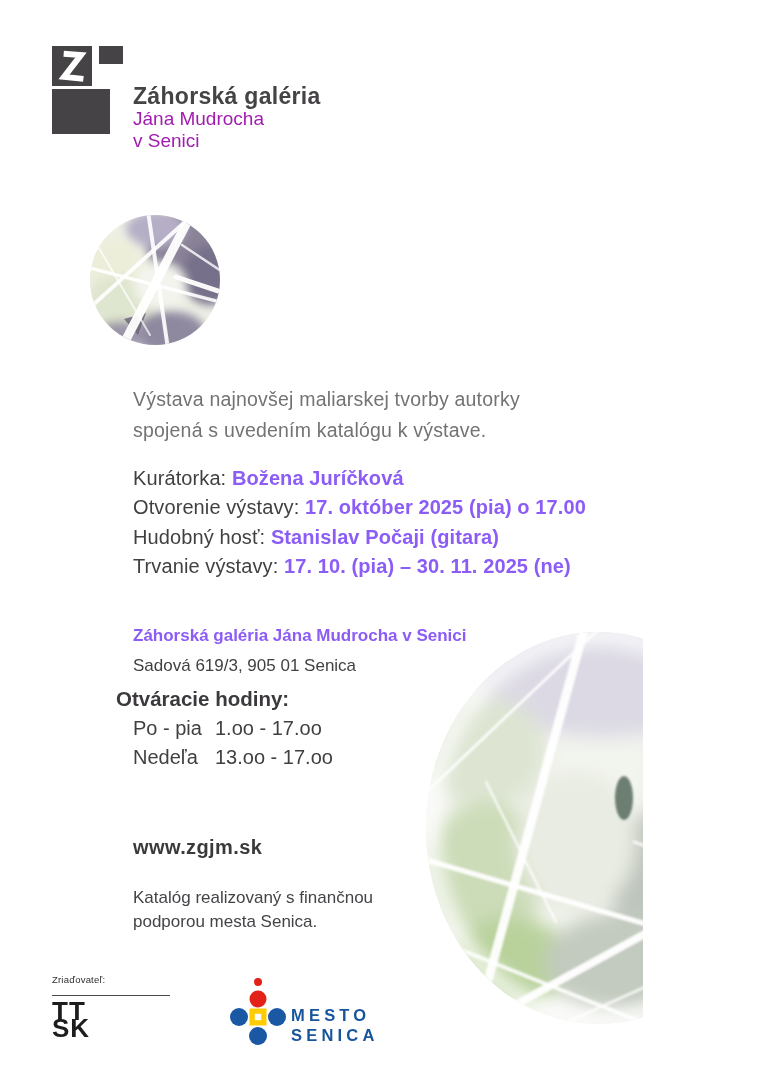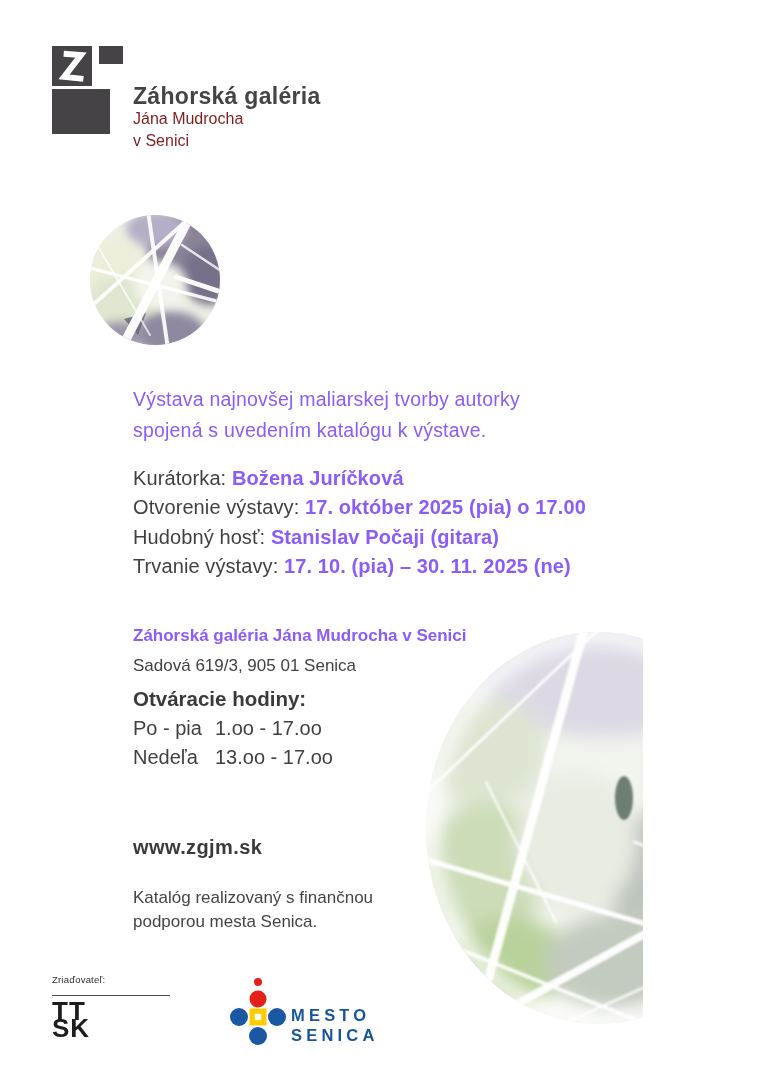--- a/index.html
+++ b/index.html
@@ -6,34 +6,34 @@
   .page{
     position:relative;width:643px;height:1090px;background:#ffffff;overflow:hidden;
     font-family:"Liberation Sans",sans-serif;color:#413f42;
   }
   .abs{position:absolute;}
 
   
   .brand-mark{left:52px;top:46px;}
   .brand-text{left:133px;top:84px;}
   .brand-name{font-size:23px;font-weight:800;letter-spacing:.3px;color:#454345;line-height:24px;}
-  .brand-sub{font-size:16px;font-weight:400;color:#7f1d1d;line-height:22px;}
+  .brand-sub{font-size:19px;font-weight:400;color:#a21caf;line-height:22px;}
 
   
   .thumb{left:90px;top:215px;}
   .title-block{left:236px;top:246px;}
   .artist{font-size:26px;font-weight:500;letter-spacing:.5px;color:#b4b3b4;line-height:28px;}
   .exhibition{font-size:41px;font-weight:800;letter-spacing:1px;color:#b4b3b4;line-height:44px;margin-top:5px;}
 
   
-  .intro{left:133px;top:384px;font-size:19.5px;line-height:30.5px;letter-spacing:.2px;color:#8b5cf6;}
+  .intro{left:133px;top:384px;font-size:19.5px;line-height:30.5px;letter-spacing:.2px;color:#737373;}
   .details{left:133px;top:464px;font-size:20px;line-height:29.4px;letter-spacing:.1px;}
   .details b,.venue b{font-weight:700;color:#8b5cf6;}
   .venue{left:133px;top:601px;font-size:17px;line-height:29.5px;margin-top:20px;}
-  .hours-head{left:133px;top:687px;font-size:20.5px;font-weight:800;color:#3b393c;text-align:right;}
+  .hours-head{left:116px;top:687px;font-size:20.5px;font-weight:800;color:#3b393c;text-align:right;}
   .hours{left:133px;top:714px;font-size:20px;line-height:28.5px;}
   .hours .days{display:inline-block;width:82px;}
   .website{left:133px;top:796px;font-size:20px;font-weight:800;letter-spacing:.4px;color:#3b393c;margin-top:40px;}
   .catalog{left:133px;top:886px;font-size:17px;line-height:23.5px;color:#454347;}
 
   
   .founder{left:52px;top:974px;font-size:9.5px;color:#2e2e2e;letter-spacing:.2px;}
   .founder-line{left:52px;top:995px;width:118px;height:1px;background:#4a4a4a;}
   .ttsk-abbr{left:52px;top:1003px;font-size:26px;font-weight:800;line-height:16.5px;letter-spacing:1px;color:#1d1d1d;}
   .ttsk-name{left:110px;top:1002px;font-size:10.5px;font-weight:700;letter-spacing:1.6px;line-height:16.6px;color:#252525;}

